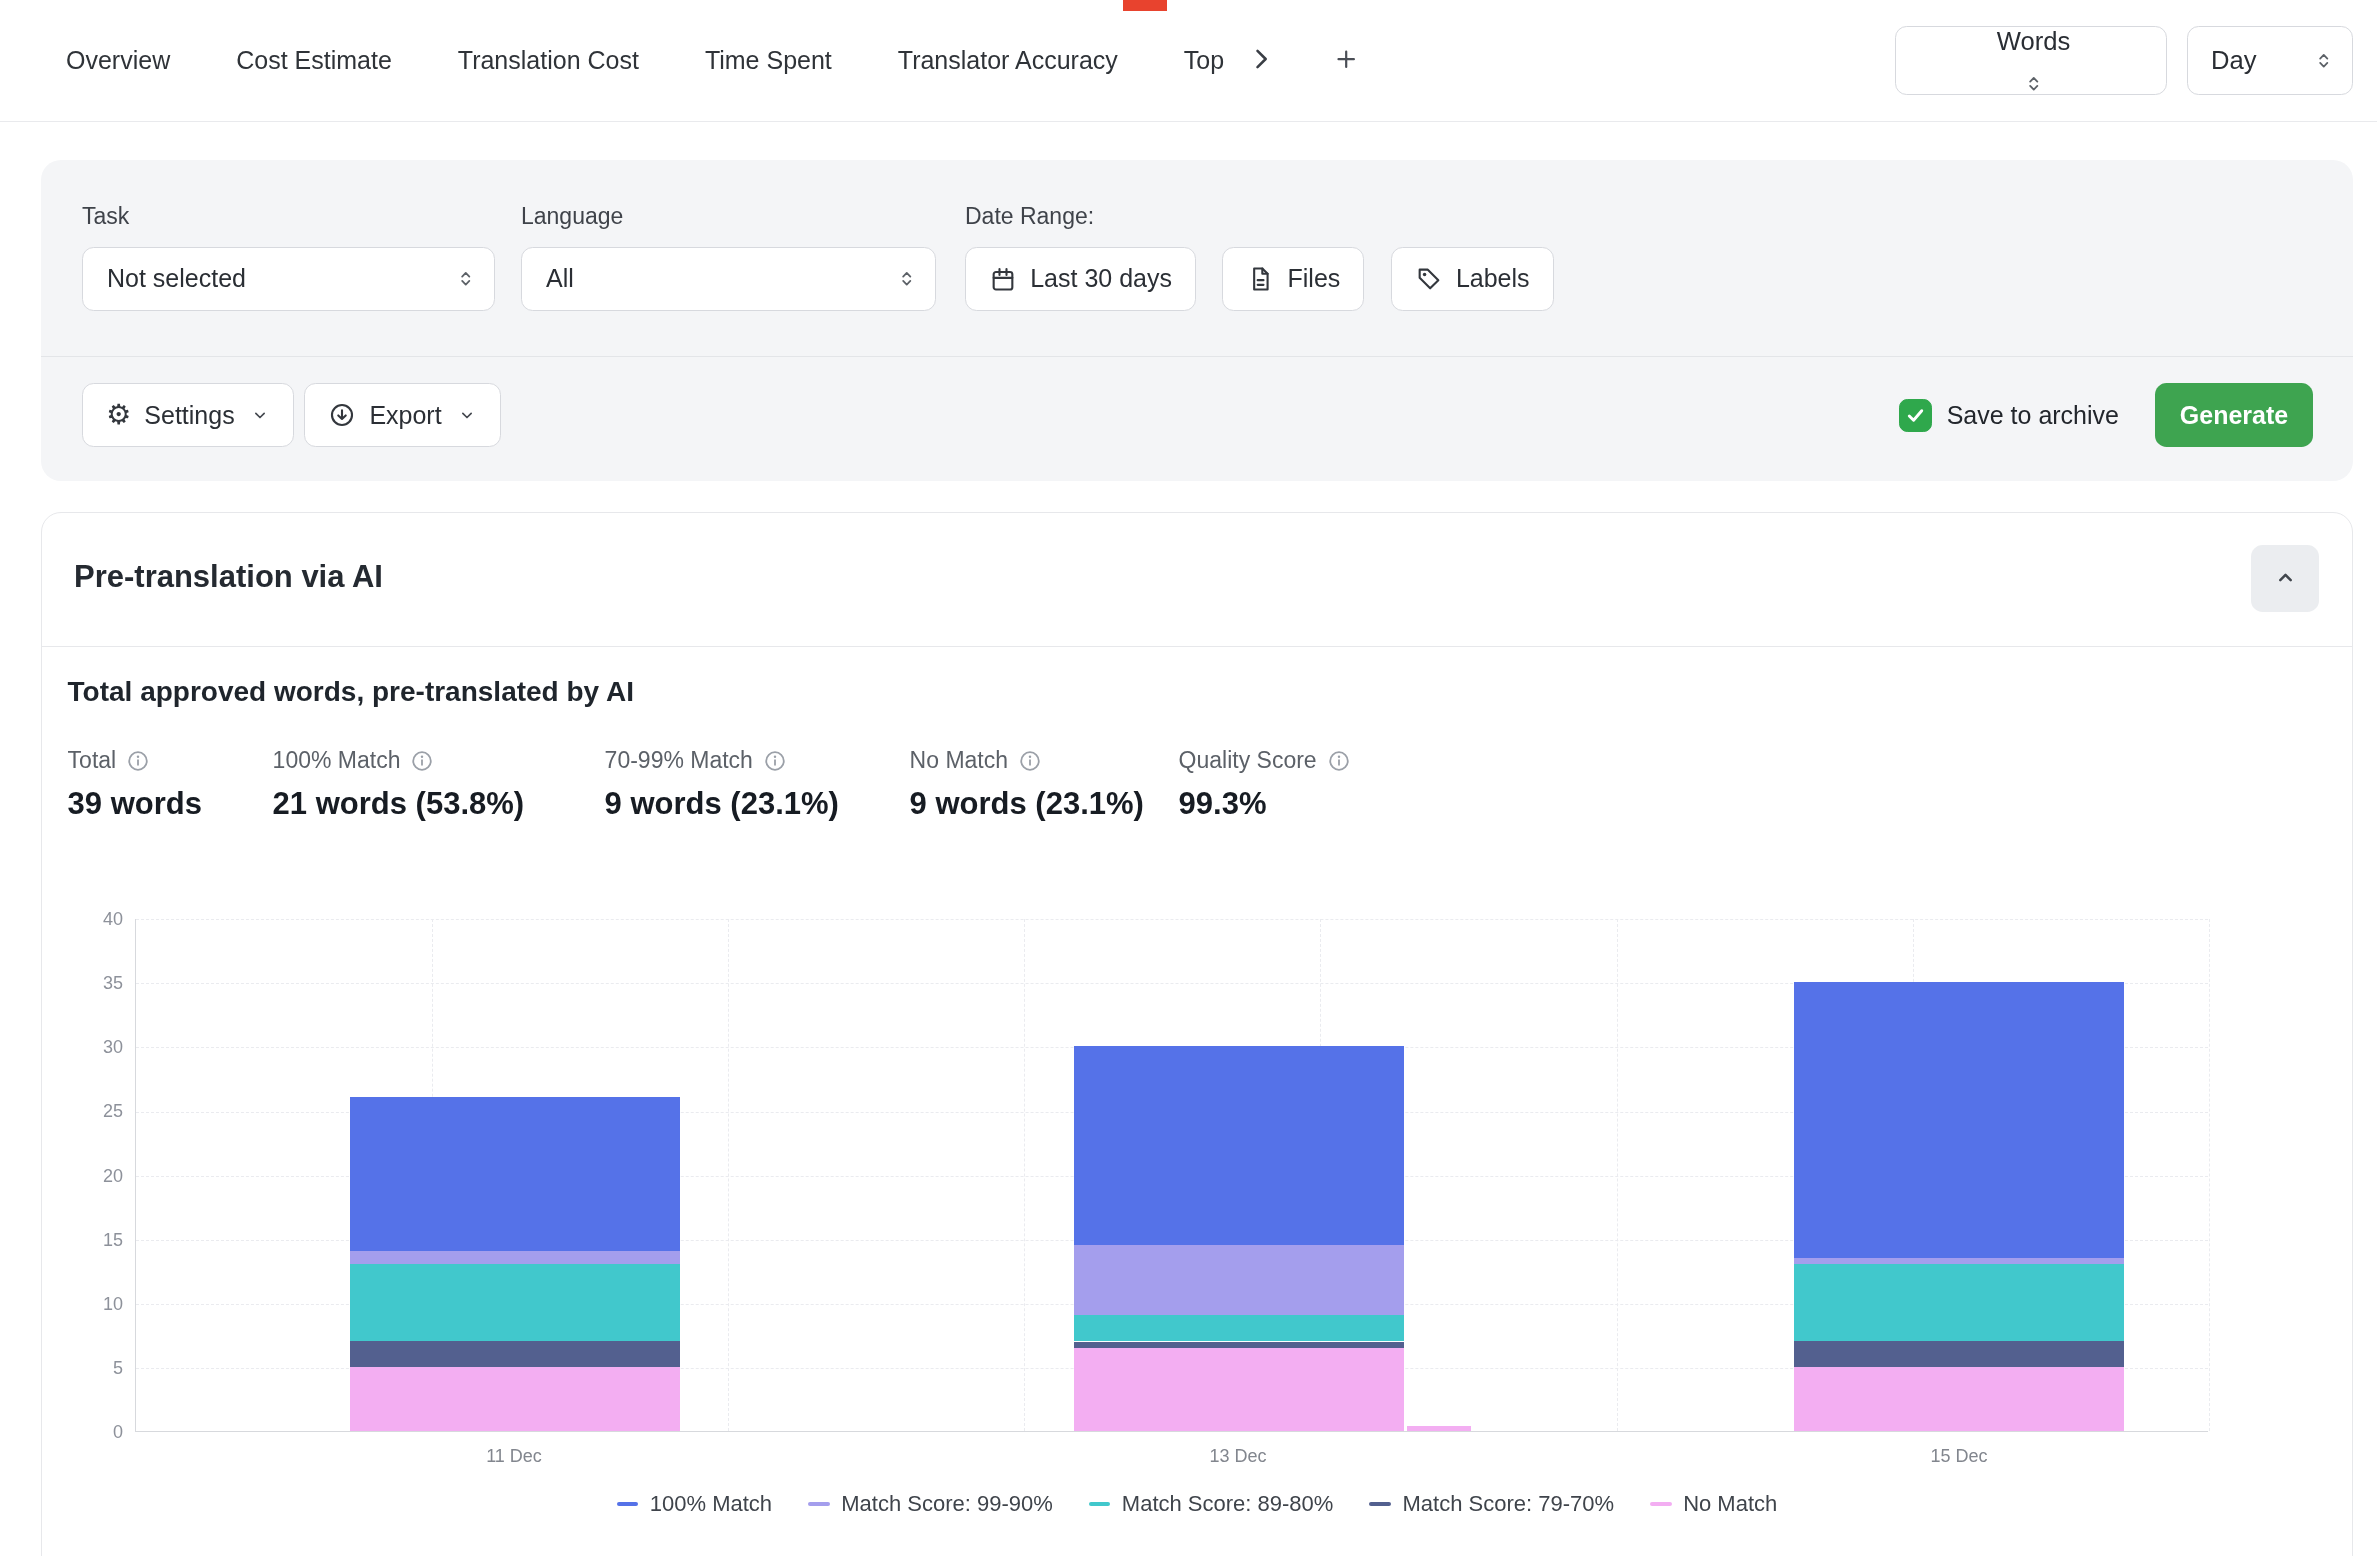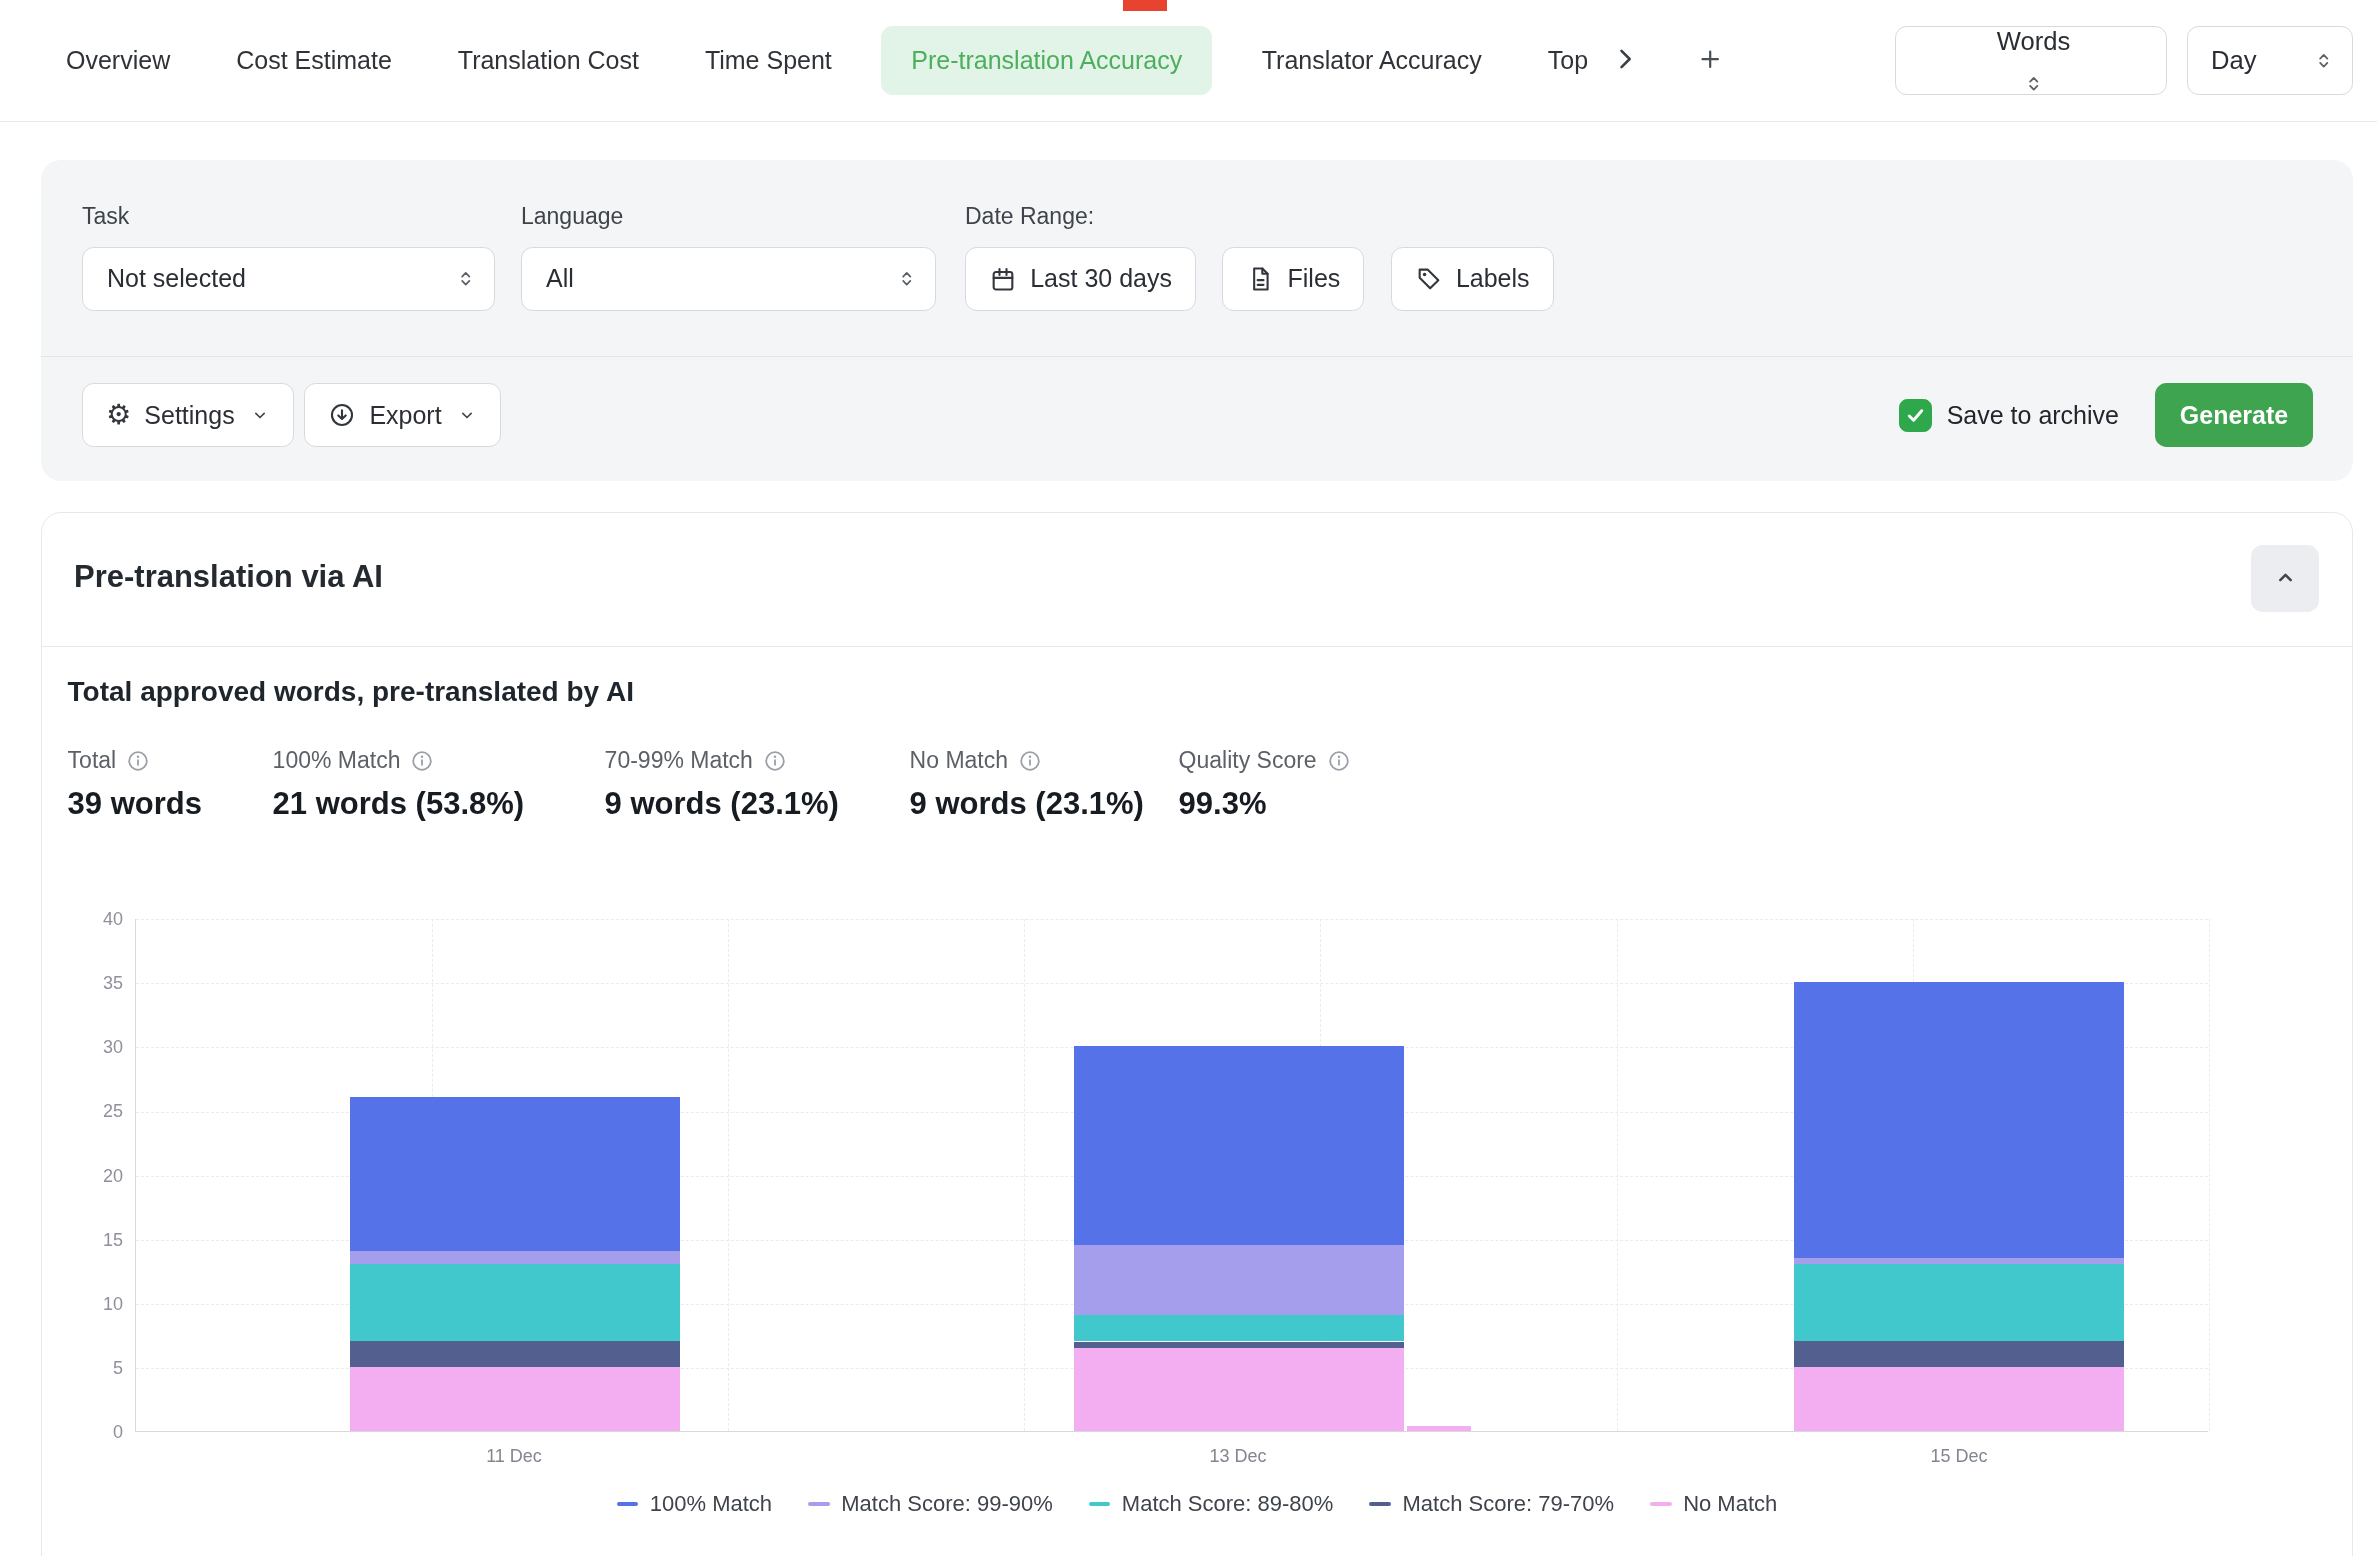--- a/index.html
+++ b/index.html
@@ -103,21 +103,20 @@
 <body>
 
 <div class="red-indicator"></div>
 
 <header class="tabbar">
   <nav class="tabs">
     <div class="tab">Overview</div>
     <div class="tab">Cost Estimate</div>
     <div class="tab">Translation Cost</div>
     <div class="tab">Time Spent</div>
-    <div class="tab active">Pre-translation Accuracy</div>
     <div class="tab">Translator Accuracy</div>
     <div class="tab truncated">Top</div>
   </nav>
   <button class="icon-btn scroll">
     <span>
       <svg width="28" height="28" viewBox="0 0 24 24" fill="none" stroke="currentColor" stroke-width="2.2" stroke-linecap="round" stroke-linejoin="round">
           <path d="M9 5l7 7-7 7"></path>
         </svg>
     </span>
   </button>

